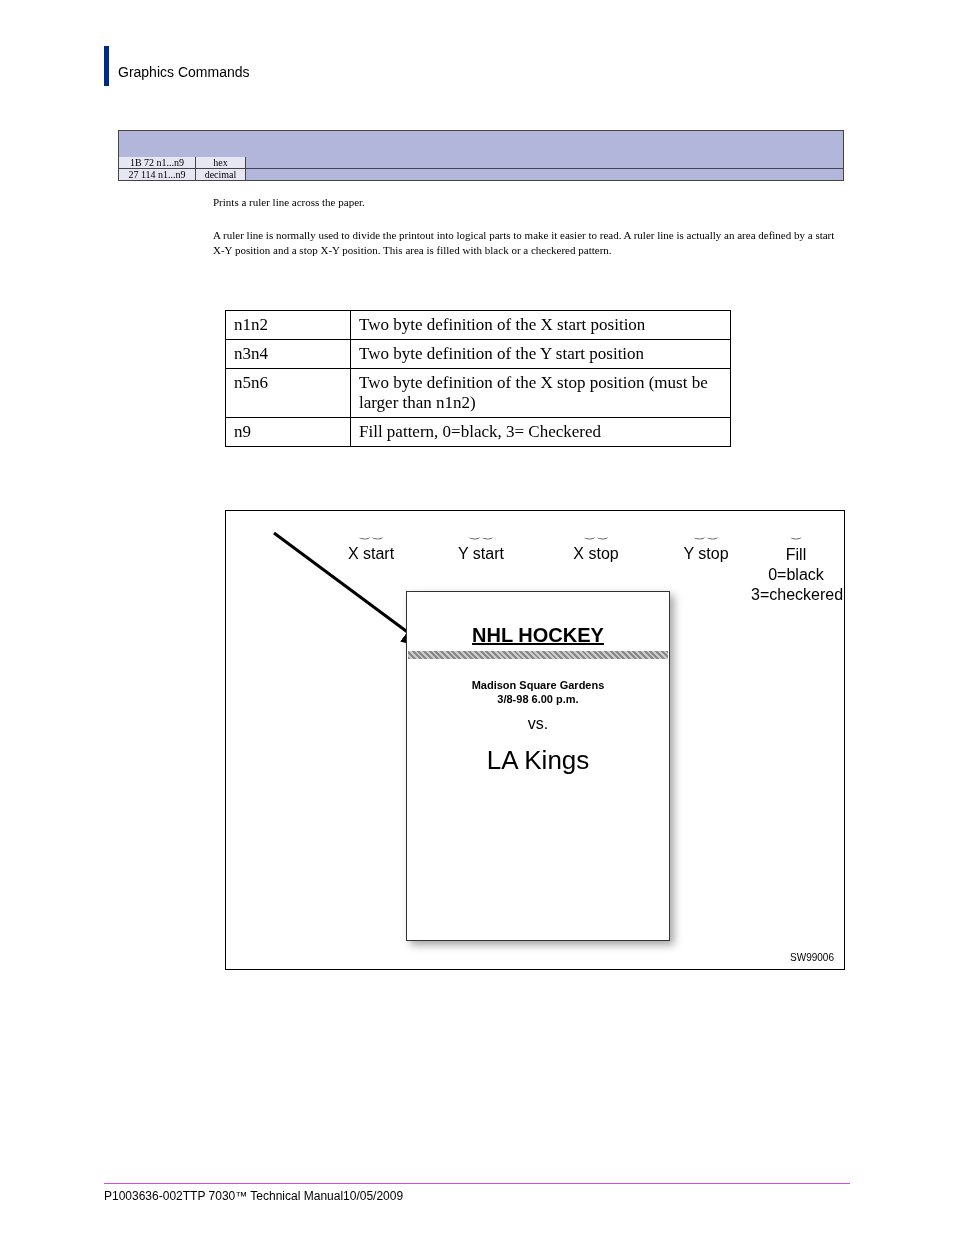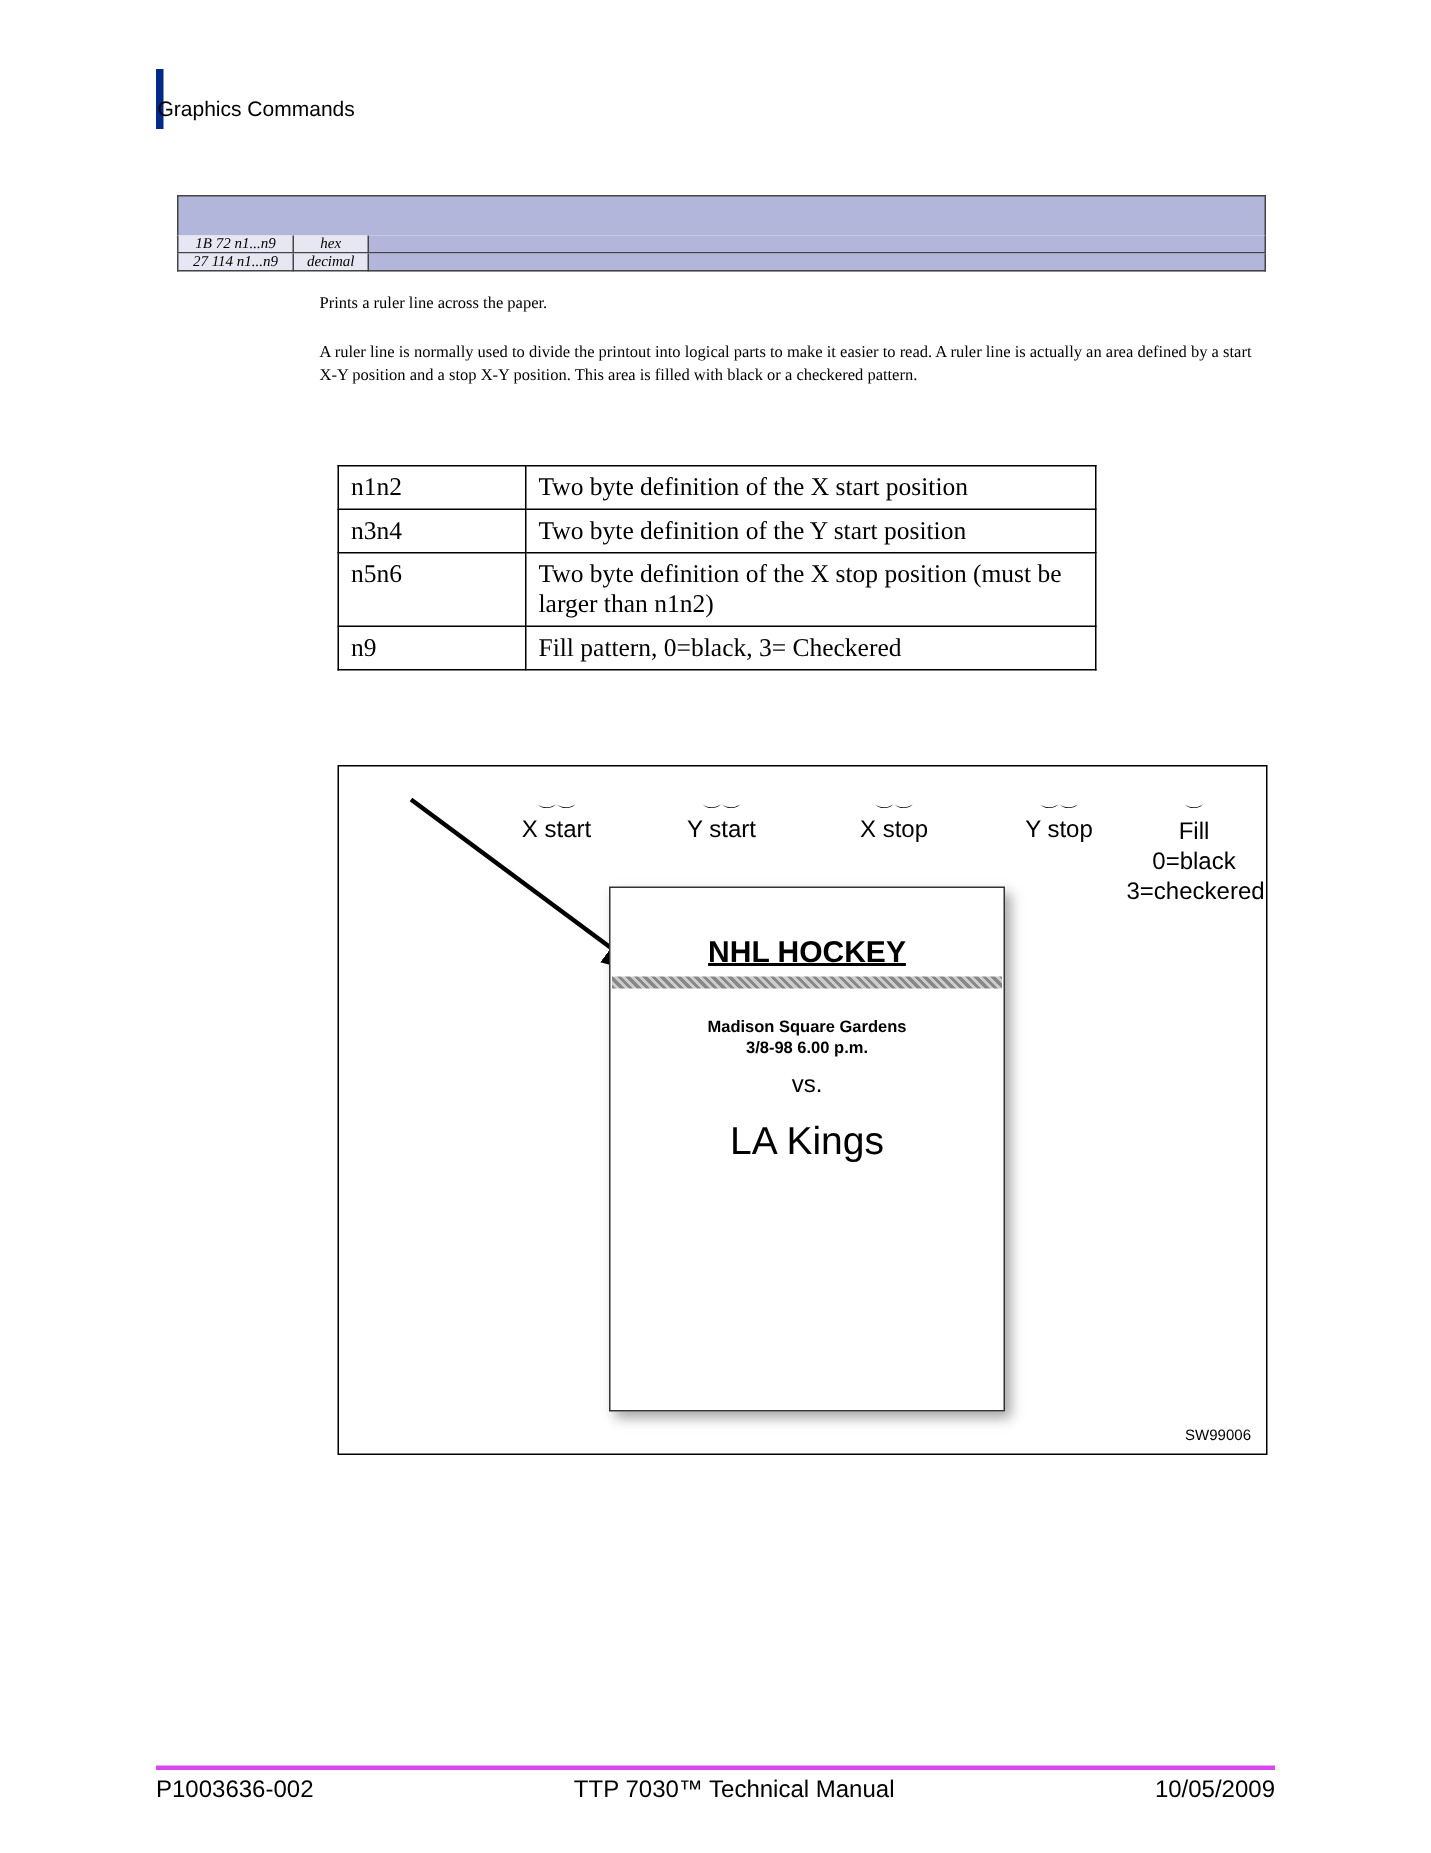--- a/index.html
+++ b/index.html
@@ -22,29 +22,28 @@
     left: 0;
     top: -12px;
     width: 5px;
     height: 40px;
     background: #002a87;
   }
   .section-title {
     font-family: Arial, Helvetica, sans-serif;
     font-size: 14px;
     position: absolute;
-    left: 1px;
+    left: 14px;
     top: 6px;
   }
   .cmd-block {
     position: absolute;
     top: 130px;
     left: 118px;
     right: 110px;
-    font-style: italic;
   }
   .purple-top {
     background: #b3b6db;
     height: 27px;
     border-top: 1px solid #444;
     border-left: 1px solid #444;
     border-right: 1px solid #444;
   }
   .cmd-row {
     display: flex;
@@ -152,26 +151,26 @@
     bottom: 6px;
     right: 10px;
     font-family: Arial, sans-serif;
     font-size: 10px;
   }
   .footer {
     position: absolute;
     bottom: 32px;
     left: 104px;
     right: 104px;
-    border-top: 3px solid #d946ef;
+    border-top: 1px solid #d946ef;
     padding-top: 5px;
     font-family: Arial, Helvetica, sans-serif;
-    font-size: 16px;
+    font-size: 12px;
     display: flex;
-    justify-content: space-between;
+    justify-content: flex-start;
   }
 </style>
 </head>
 <body>
 
 <div class="page-header">
   <div class="header-bar"></div>
   <div class="section-title">Graphics Commands</div>
 </div>
 

